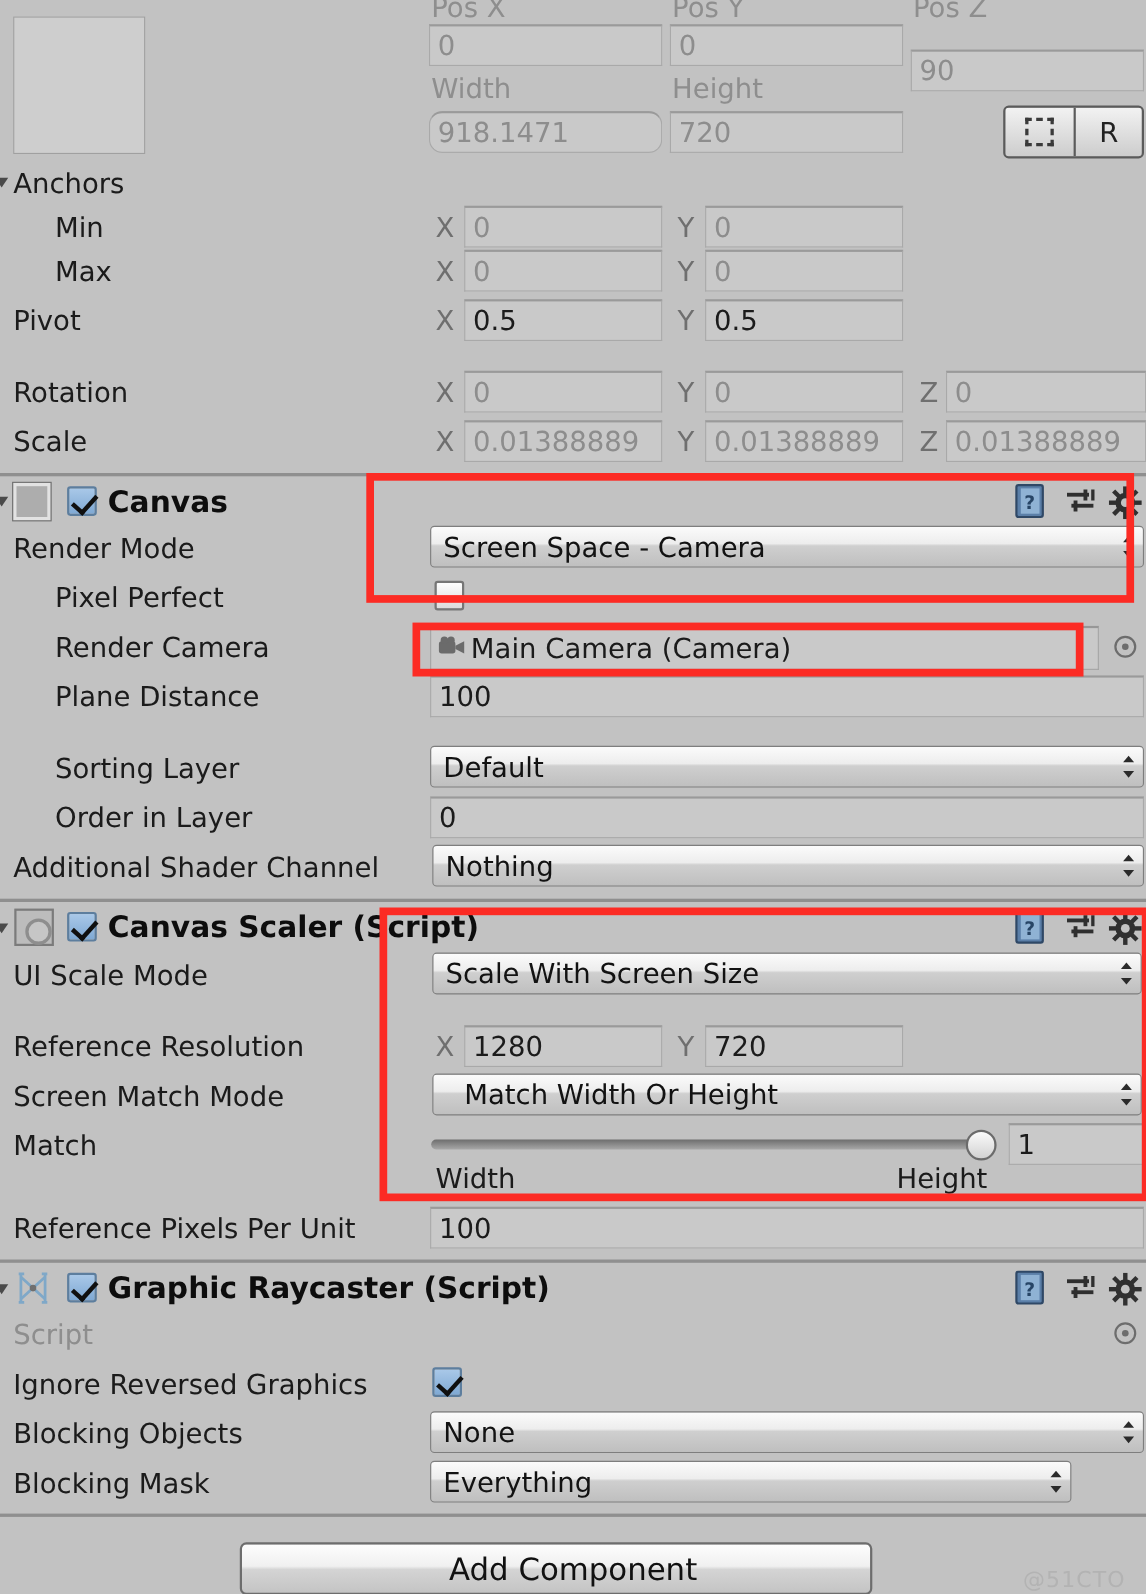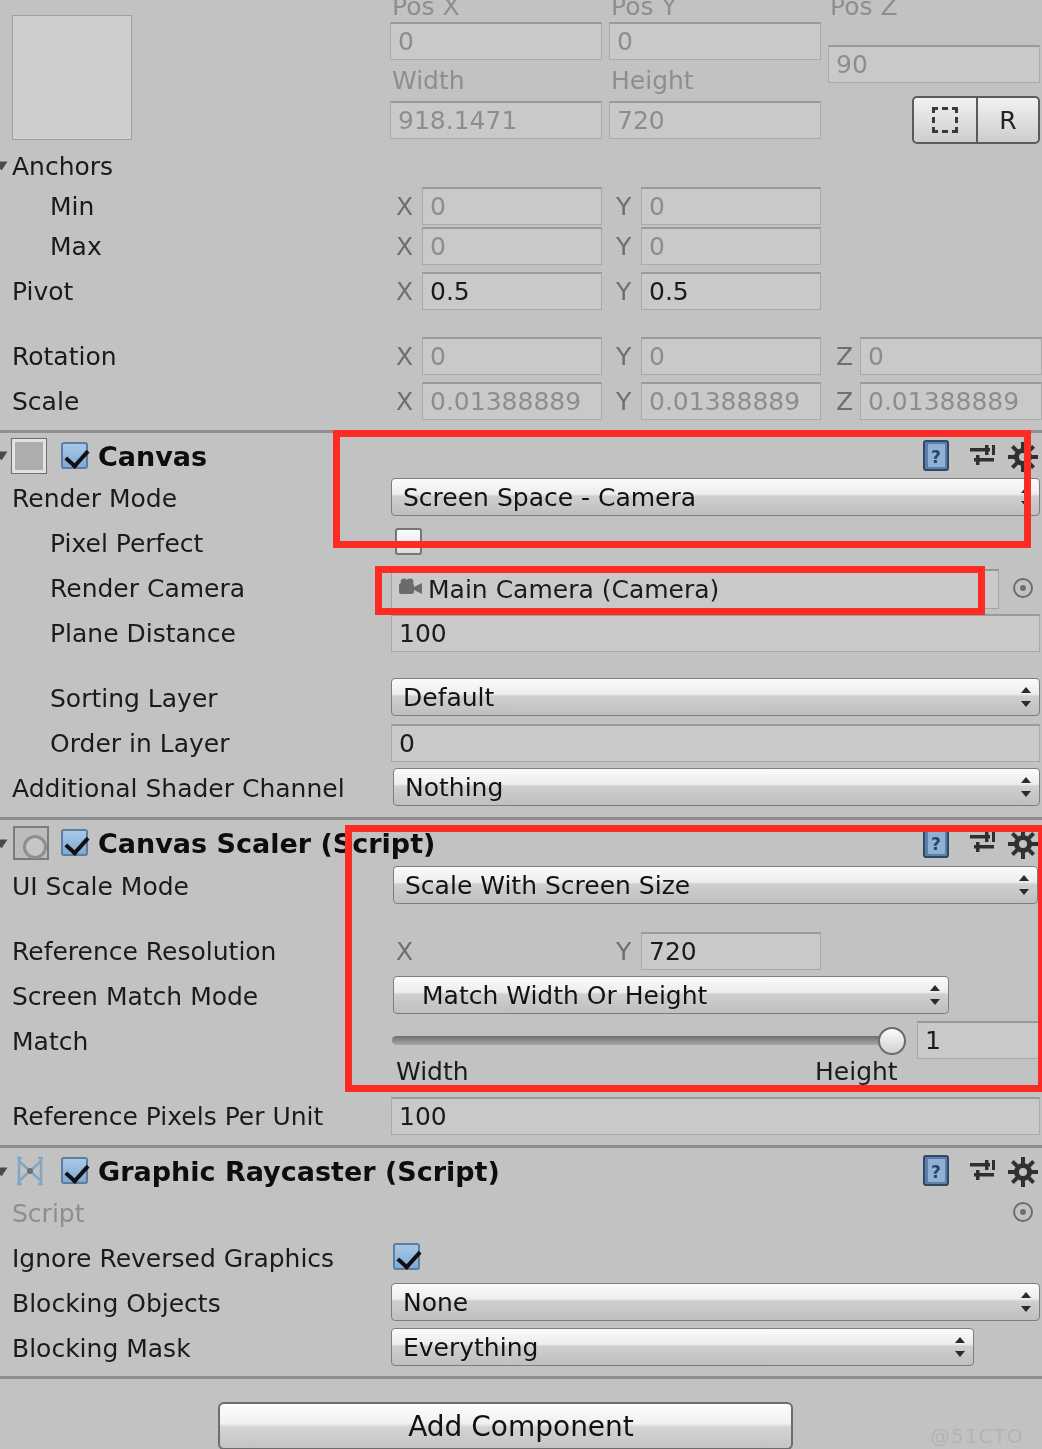--- a/index.html
+++ b/index.html
@@ -196,21 +196,21 @@
   <div class="lbl dim" style="position:absolute; left:611px; top:-8px;">Pos Y</div>
   <div class="lbl dim" style="position:absolute; left:830px; top:-8px;">Pos Z</div>
 
   <div class="field dim" style="left:390px; top:22px; width:212px;">0</div>
   <div class="field dim" style="left:609px; top:22px; width:212px;">0</div>
   <div class="field dim" style="left:828px; top:22px; width:212px;margin-top:23px;">90</div>
 
   <div class="lbl dim" style="position:absolute; left:392px; top:66px;">Width</div>
   <div class="lbl dim" style="position:absolute; left:611px; top:66px;">Height</div>
 
-  <div class="field dim" style="left:390px; top:101px; width:212px;">918.1471</div>
+  <div class="field dim" style="left:390px; top:101px; width:212px;border-radius:12px;">918.1471</div>
   <div class="field dim" style="left:609px; top:101px; width:212px;">720</div>
 
   <div class="rtbtns" style="left:912px; top:96px;">
     <div class="b">
       <span class="dashrect"></span>
     </div>
     <div class="b">R</div>
   </div>
 
   <div class="foldout" style="left:-3px; top:160px;"></div>
@@ -364,25 +364,26 @@
   </div>
 
   <div class="lbl" style="position:absolute; left:12px; top:872px;">UI Scale Mode</div>
   <div class="dropdown" style="left:393px; top:866px; width:645px;">
     <span>Scale With Screen Size</span>
     <span class="arrows"></span>
   </div>
 
   <div class="lbl" style="position:absolute; left:12px; top:937px;">Reference Resolution</div>
   <div class="axis" style="position:absolute; left:396px; top:937px;">X</div>
+  <div class="field" style="left:422px; top:932px; width:180px;">1280</div>
   <div class="axis" style="position:absolute; left:616px; top:937px;">Y</div>
   <div class="field" style="left:641px; top:932px; width:180px;">720</div>
 
   <div class="lbl" style="position:absolute; left:12px; top:982px;">Screen Match Mode</div>
-  <div class="dropdown" style="left:393px; top:976px; width:556px;padding-left:28px;">
+  <div class="dropdown" style="left:393px; top:976px; width:645px;padding-left:28px;">
     <span>Match Width Or Height</span>
     <span class="arrows"></span>
   </div>
 
   <div class="lbl" style="position:absolute; left:12px; top:1027px;">Match</div>
   <div class="slider-track" style="left:392px; top:1036px; width:510px;"></div>
   <div class="slider-knob" style="left:878px; top:1027px;"></div>
   <div class="field" style="left:917px; top:1021px; width:125px;">1</div>
   <div class="lbl" style="position:absolute; left:396px; top:1057px;">Width</div>
   <div class="lbl" style="position:absolute; left:815px; top:1057px;">Height</div>

